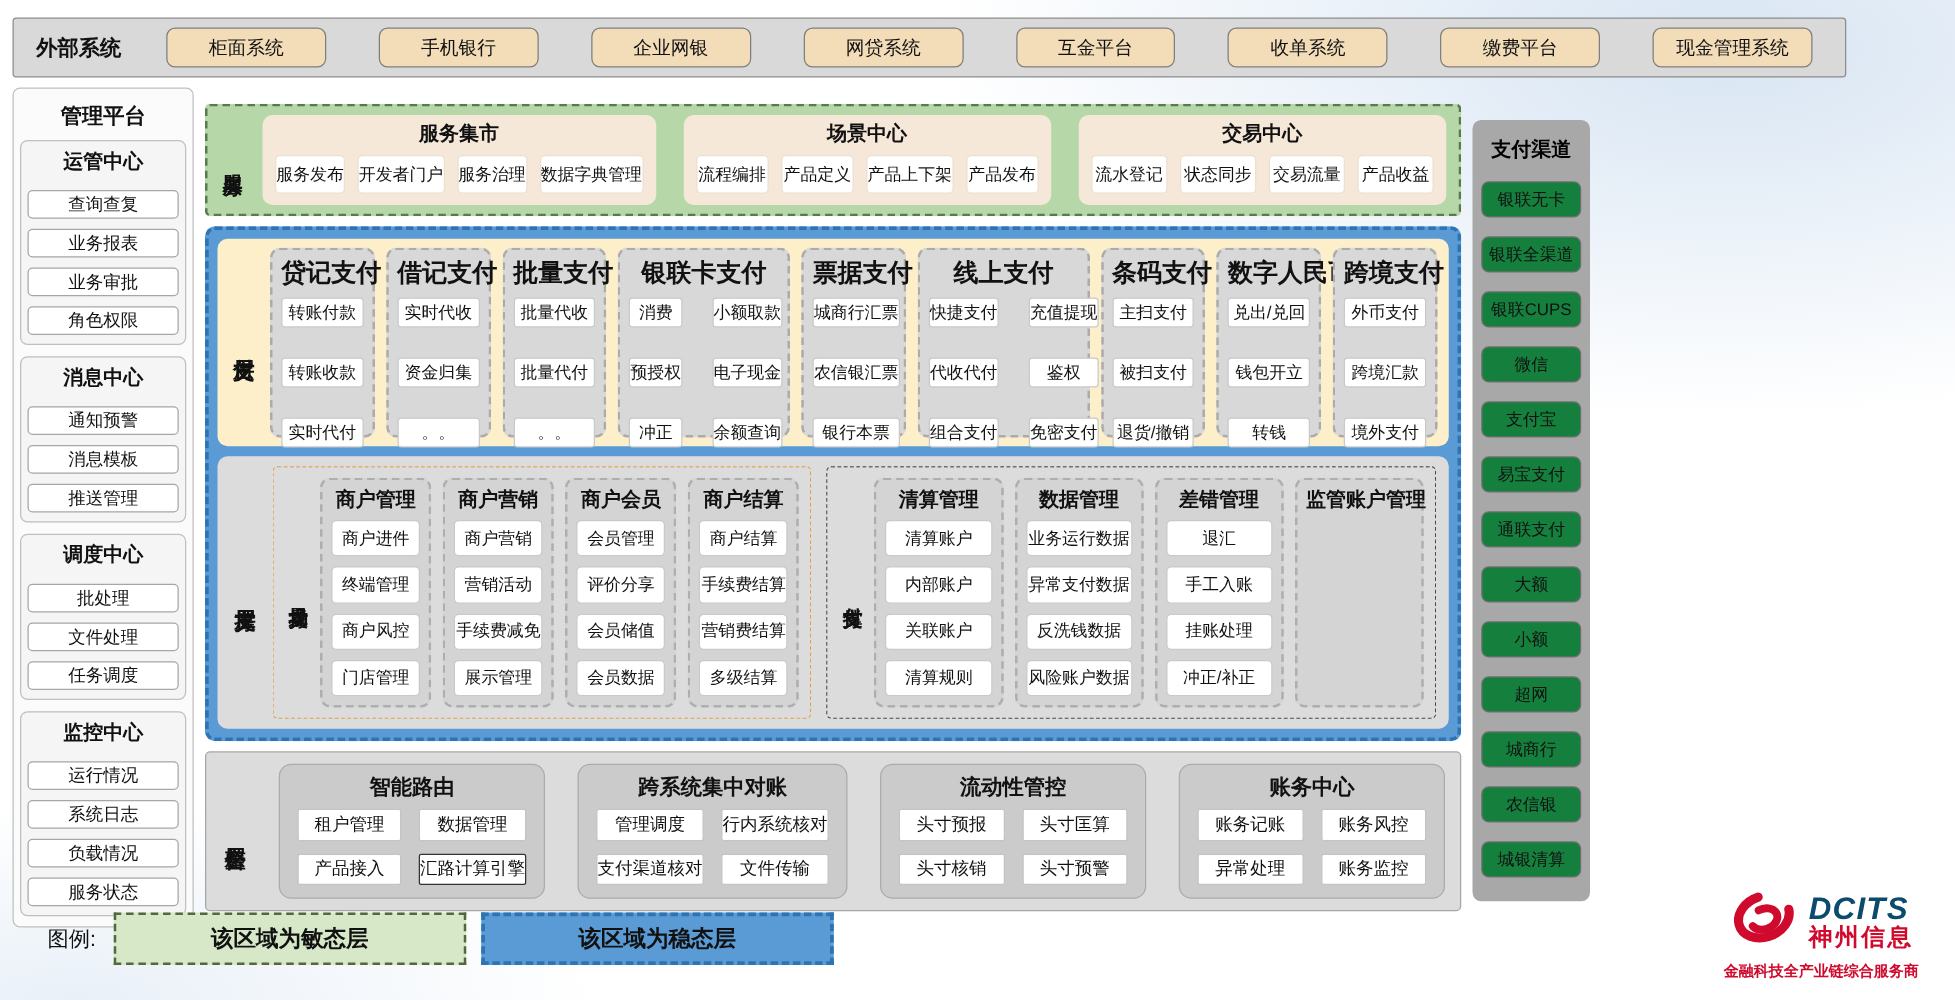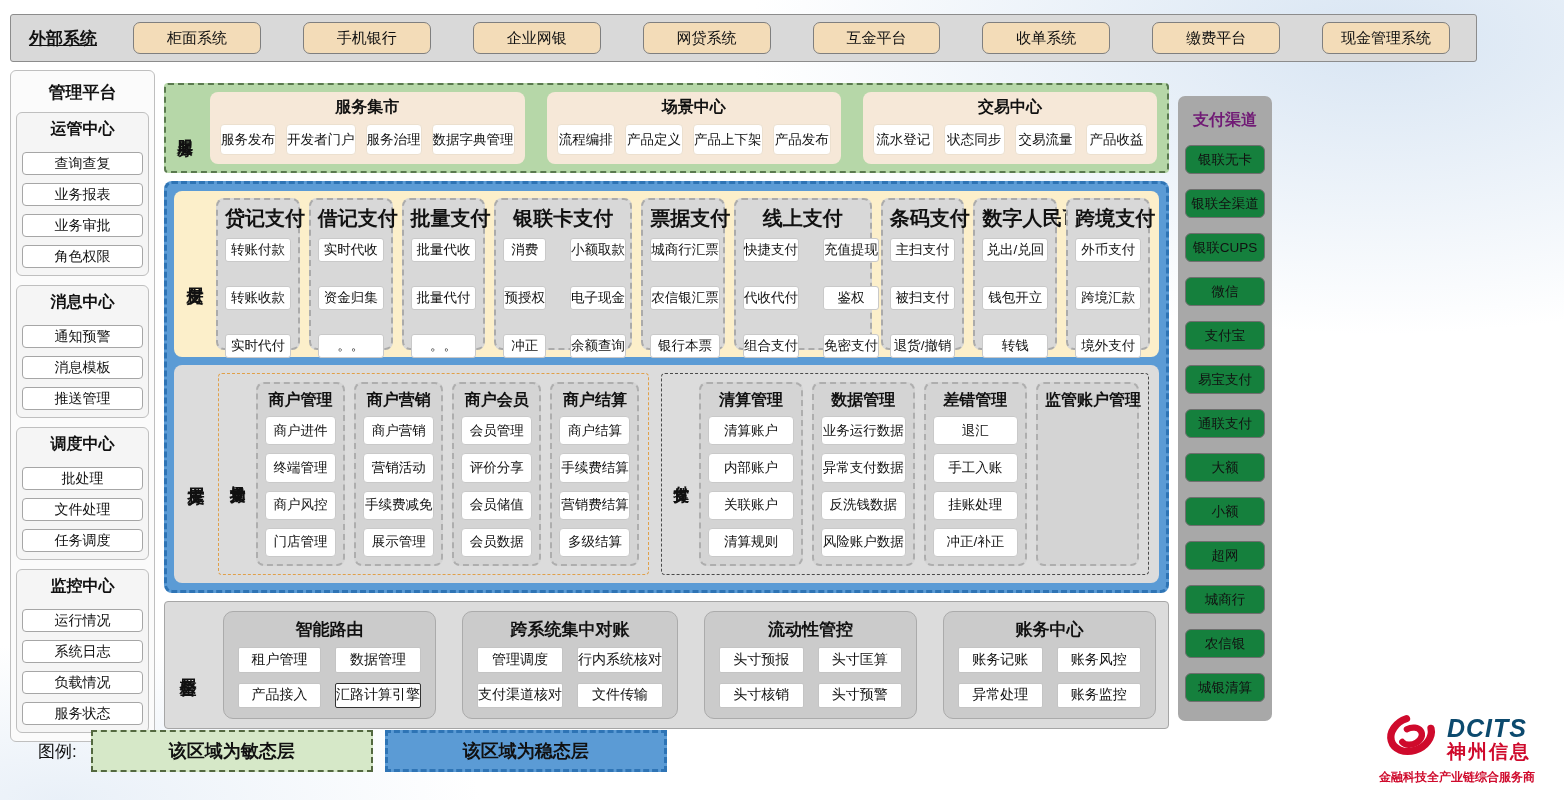--- a/index.html
+++ b/index.html
@@ -14,21 +14,21 @@
     position:relative; overflow:hidden;
   }
   .page { position:absolute; inset:0; }
 
   
   .top-bar {
     position:absolute; left:10px; top:14px; width:1467px; height:48px;
     background:#d9d9d9; border:1px solid #8c8c8c; border-radius:3px;
     display:flex; align-items:center; padding:0 18px;
   }
-  .top-bar-title { font-weight:bold; font-size:17px; width:96px; flex:0 0 auto;text-decoration:underline; }
+  .top-bar-title { font-weight:bold; font-size:17px; width:96px; flex:0 0 auto; }
   .top-bar-items { flex:1; display:flex; gap:42px; padding:0 8px; }
   .ext-btn {
     flex:1; height:32px; background:#f3dcb8; border:1px solid #7f7f7f; border-radius:7px;
     display:flex; align-items:center; justify-content:center; font-size:15px; white-space:nowrap;
   }
 
   
   .main { position:absolute; left:10px; top:70px; width:1262px; display:flex; gap:9px; align-items:center; }
 
   
@@ -124,21 +124,21 @@
     background:#ffffff; border:1px solid #c4c4c4; border-radius:2px;
     display:flex; align-items:center; justify-content:center; font-size:14px; white-space:nowrap;
   }
   .int-btn.v-emph { border:1.5px solid #333; }
 
   
   .right-sb {
     width:94px; flex:0 0 auto; margin-top:5px; background:#a8a8a8; border-radius:7px;
     padding:10px 7px 14px 7px; min-height:625px;
   }
-  .right-sb-title { color:#701a75; font-weight:bold; font-size:16px; text-align:center; padding:4px 0 10px 0; white-space:nowrap; }
+  .right-sb-title { color:#000000; font-weight:bold; font-size:16px; text-align:center; padding:4px 0 10px 0; white-space:nowrap; }
   .chan-btn {
     height:29px; background:#15803d; border:1px solid #6f6f6f; border-radius:6px;
     display:flex; align-items:center; justify-content:center; font-size:13.5px; margin-top:15px; white-space:nowrap;
   }
   .chan-btn:first-of-type { margin-top:4px; }
 
   
   .legend { position:absolute; left:38px; top:730px; display:flex; align-items:center; gap:14px; }
   .legend-label { font-size:17px; }
   .legend-box { width:282px; height:42px; display:flex; align-items:center; justify-content:center; font-size:18px; font-weight:bold; }

